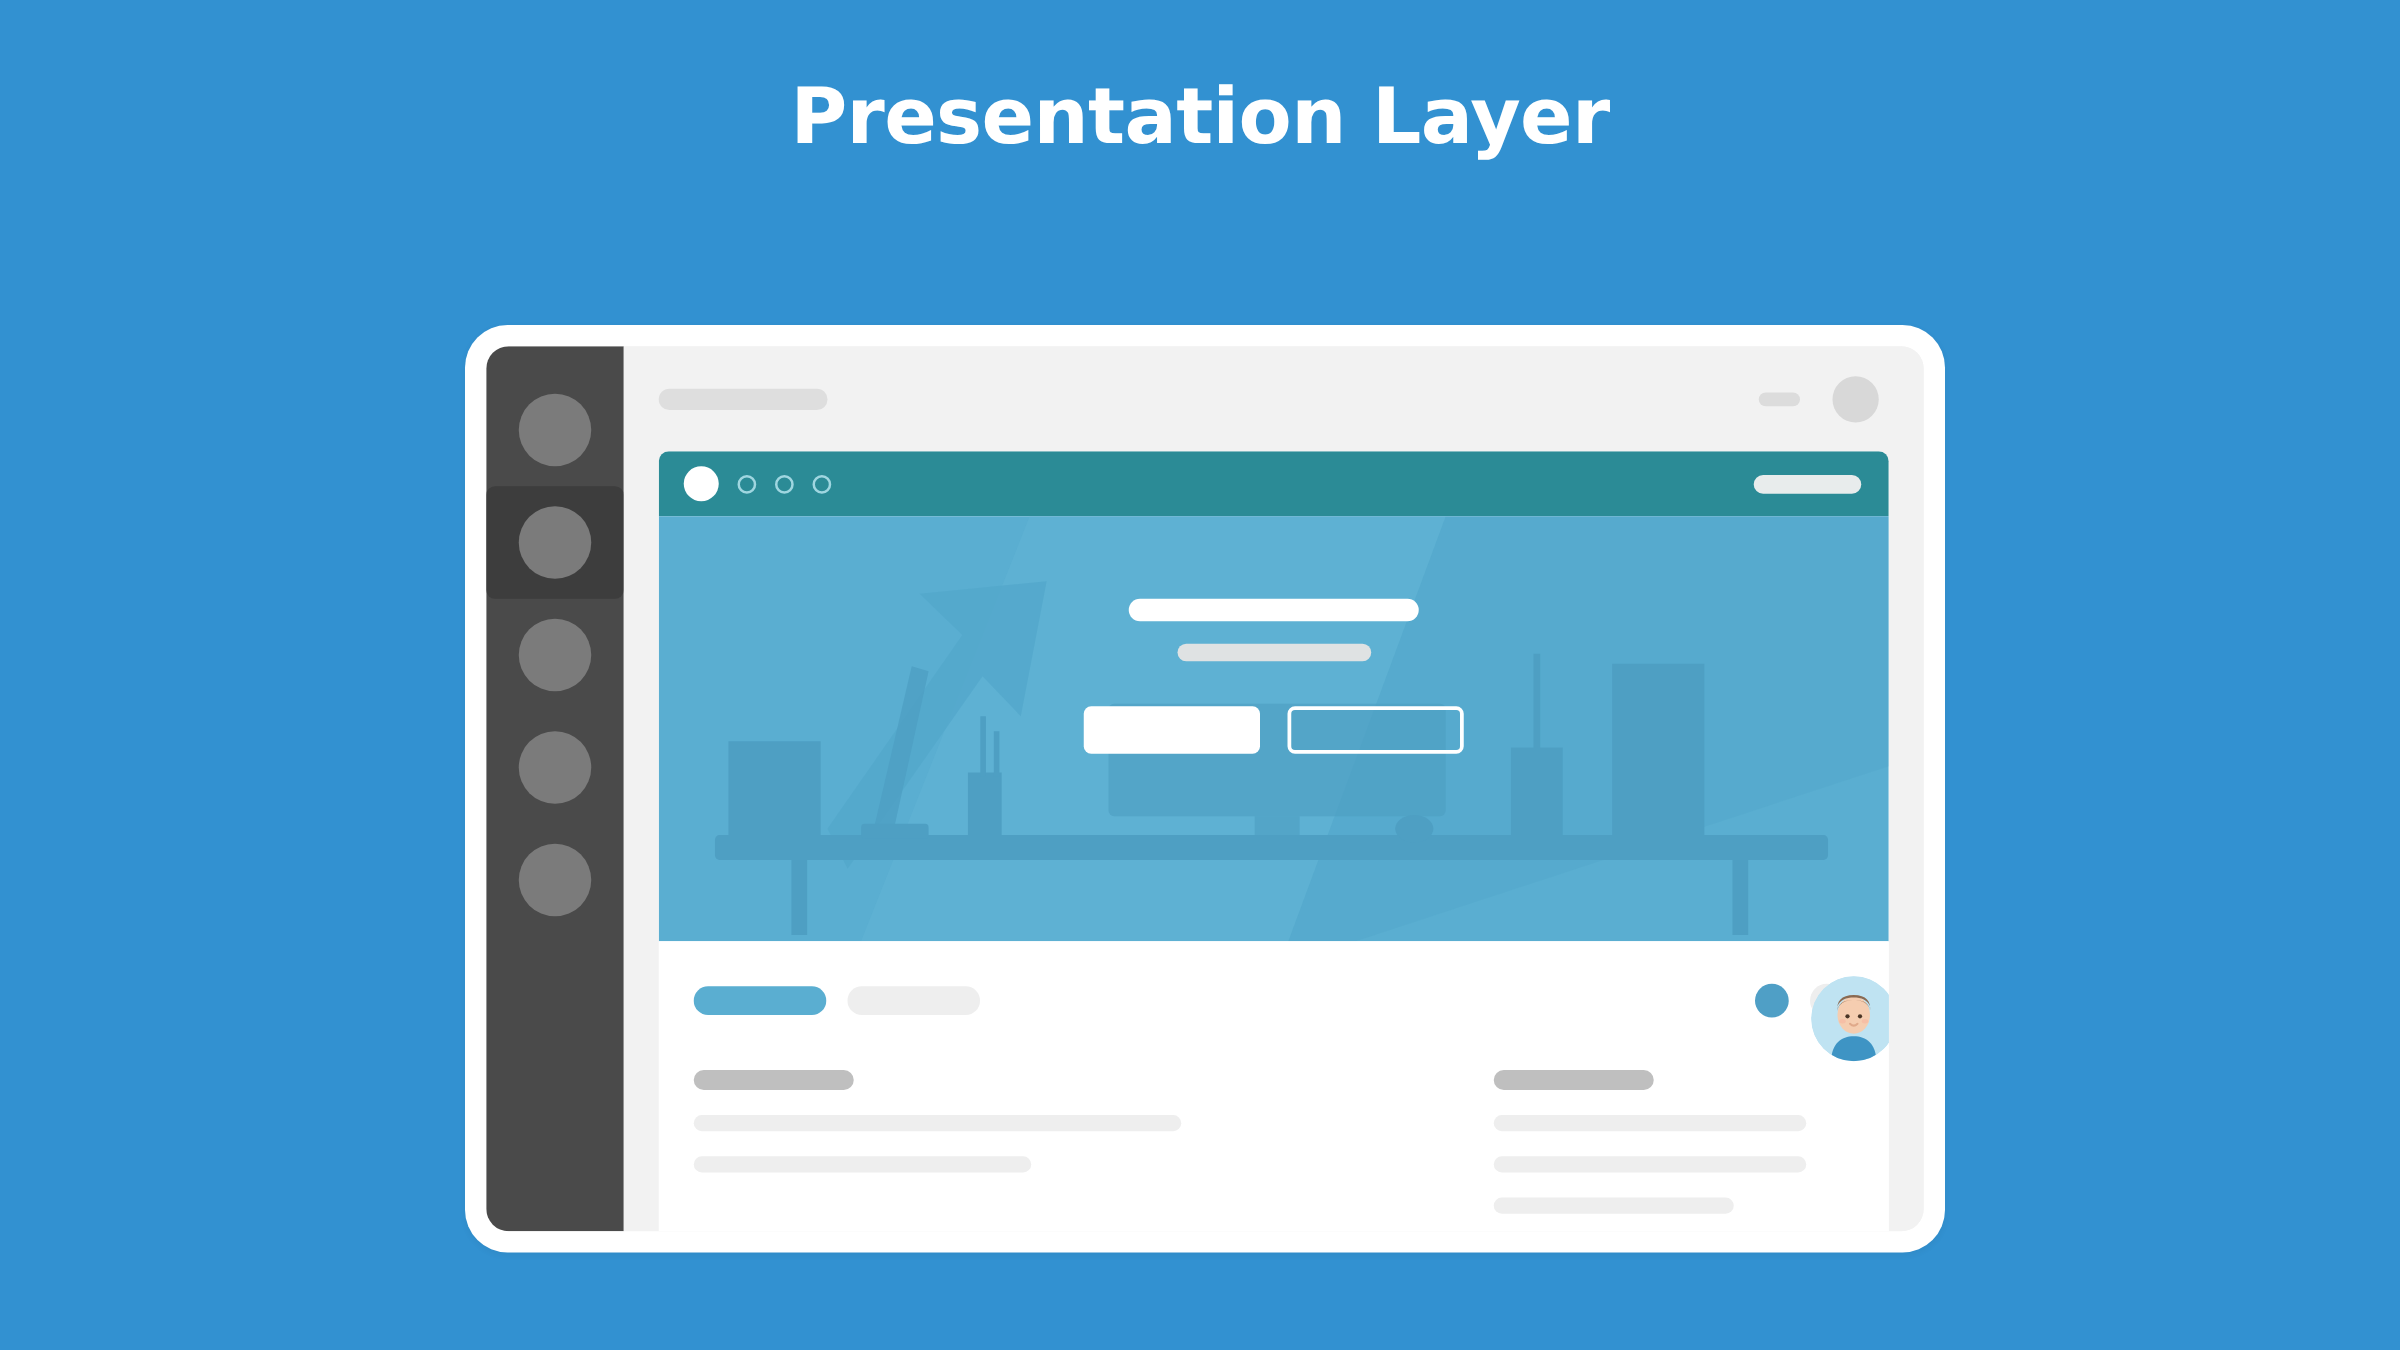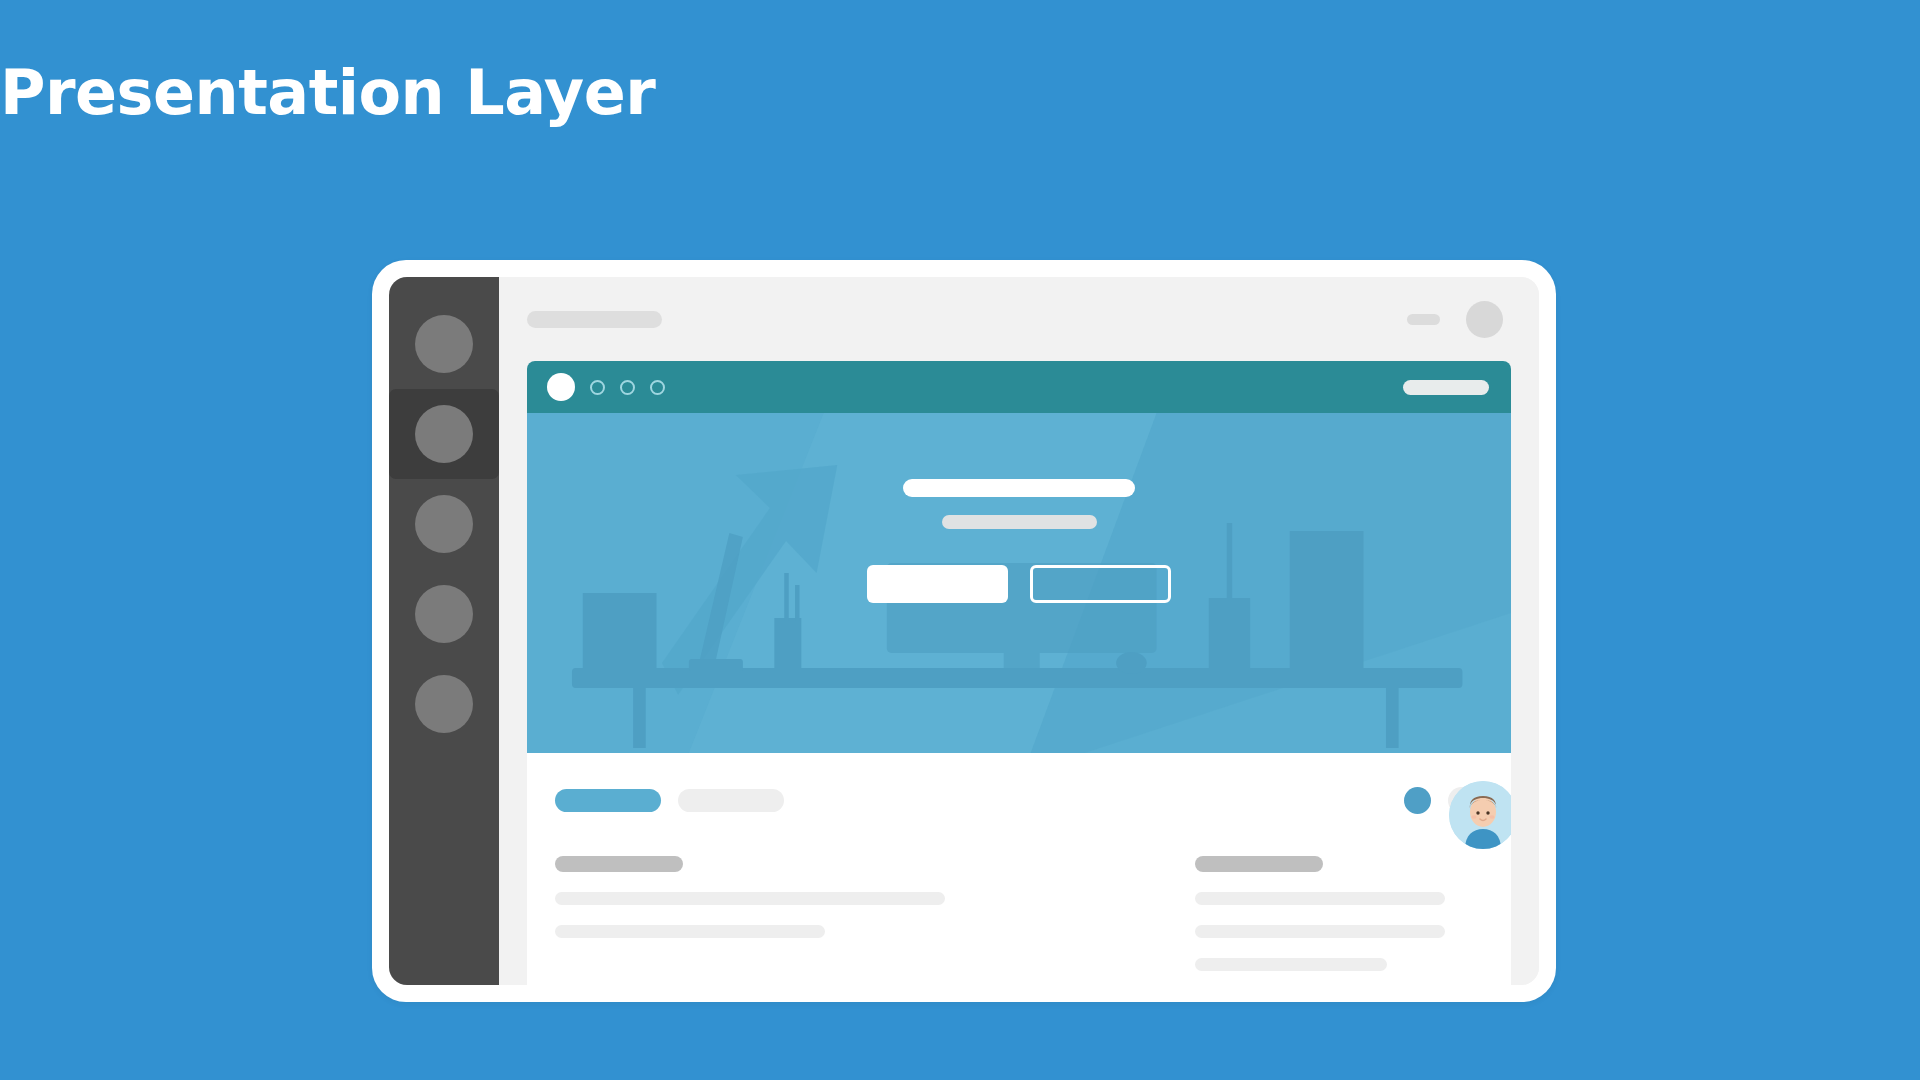--- a/index.html
+++ b/index.html
@@ -11,20 +11,21 @@
   }
   body {
     background:#3291d1;
     position:relative;
   }
 
   
   .page-title{
     position:absolute;
     top:62px; left:0; right:0;
+    text-align:center;
     color:#ffffff;
     font-size:62px;
     font-weight:bold;
     letter-spacing:-0.5px;
     font-family:"DejaVu Sans", sans-serif;
     line-height:1;
   }
 
   
   .tablet{

